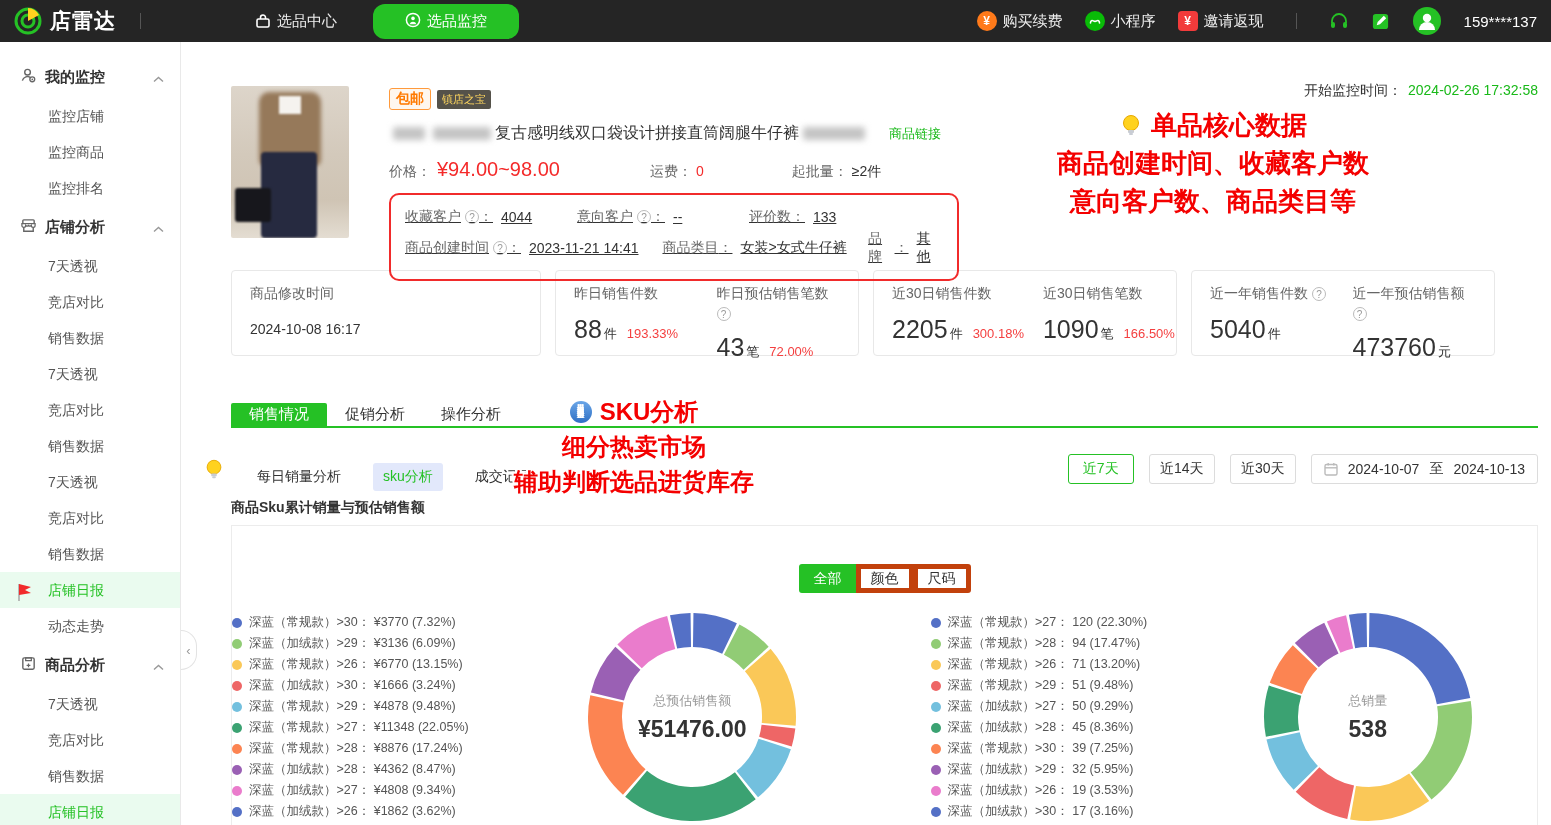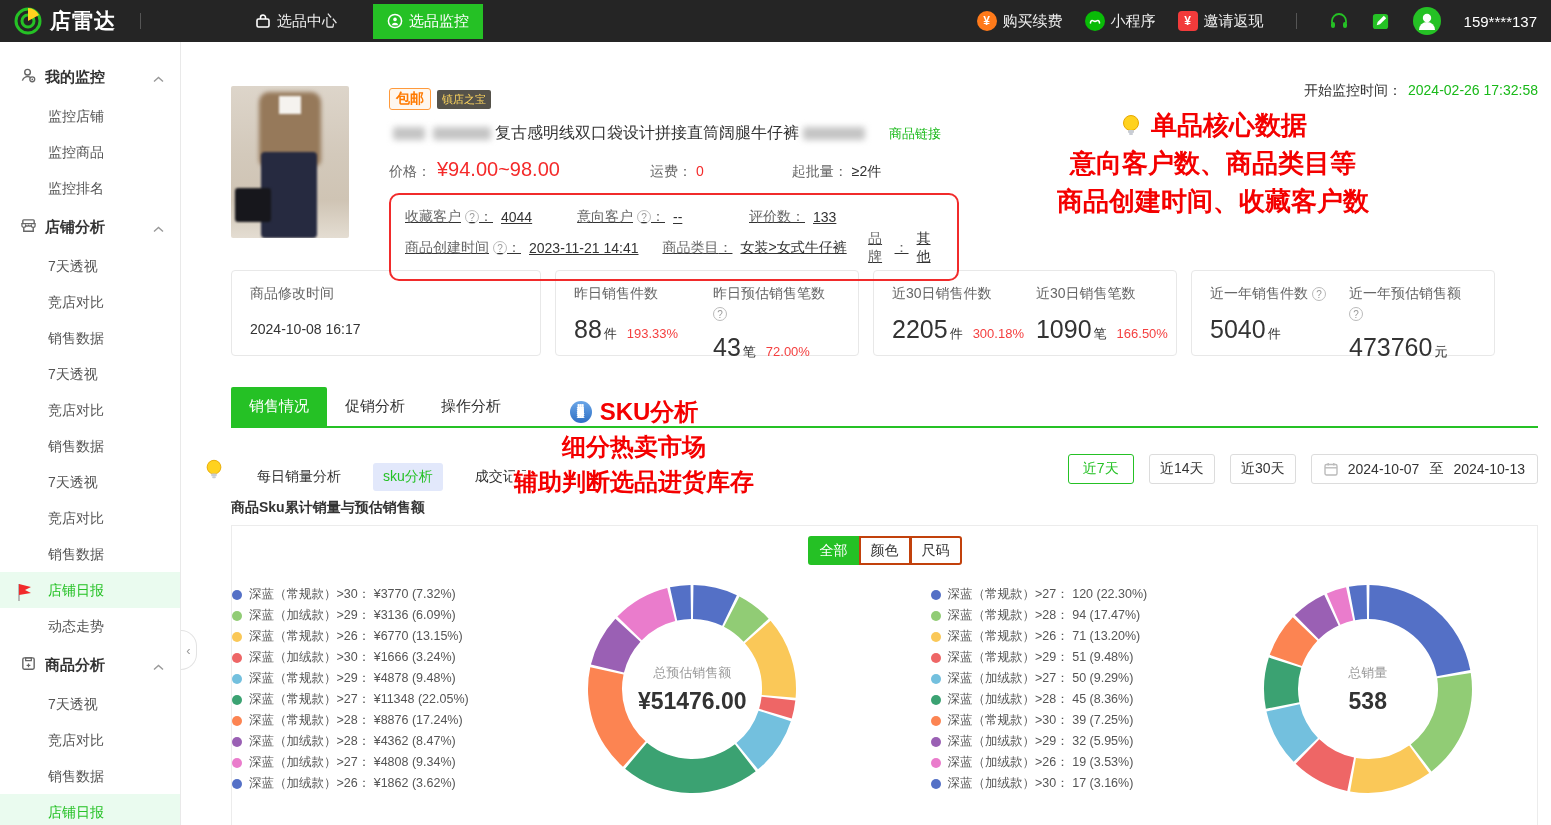--- a/index.html
+++ b/index.html
@@ -6,22 +6,22 @@
   html,body { width:1551px; height:825px; overflow:hidden; background:#fff;
     font-family:"Liberation Sans","DejaVu Sans",sans-serif; color:#333; }
 
   
   .navbar { height:42px; background:#252525; display:flex; align-items:center; padding:0 14px; color:#fff; }
   .nav-left { display:flex; align-items:center; gap:14px; }
   .logo-wrap { display:flex; align-items:center; gap:8px; }
   .logo-text { font-size:21px; font-weight:bold; letter-spacing:1px; }
   .nav-divider { width:1px; height:16px; background:#555; margin:0 10px; }
   .nav-item { display:flex; align-items:center; gap:6px; font-size:15px; color:#eee; cursor:pointer; }
-  .nav-btn { display:flex; align-items:center; gap:6px; background:#25c125; color:#fff; font-size:15px;
-    padding:8px 14px; border-radius:0; margin-left:22px; cursor:pointer; }
+  .nav-btn { display:flex; align-items:flex-start; gap:6px; background:#25c125; color:#fff; font-size:15px;
+    padding:8px 32px; border-radius:12px; margin-left:22px; cursor:pointer; }
   .nav-right { margin-left:auto; display:flex; align-items:center; gap:22px; }
   .badge-ic { width:20px; height:20px; border-radius:50%; display:inline-flex; align-items:center;
     justify-content:center; font-size:12px; font-weight:bold; color:#fff; }
   .badge-ic.orange { background:#ff7a1a; }
   .badge-ic.green { background:#09bb07; }
   .badge-ic.red { background:#f23b3b; border-radius:4px; }
   .phone { font-size:15px; color:#fff; }
 
   
   .layout { display:flex; height:783px; position:relative;border-radius:6px; }
@@ -75,53 +75,53 @@
   .stamp2 { left:288px; top:352px; width:330px; font-size:24px; line-height:35px; }
   .stamp .srow { display:flex; align-items:center; justify-content:center; gap:8px; }
   .bulb { width:24px; height:24px; flex:none; }
   .info-ic { width:22px; height:22px; flex:none; border-radius:50%; background:linear-gradient(180deg,#6aa6e8,#2f6fc4);
     color:#fff; font-size:15px; font-weight:bold; display:inline-flex; align-items:center; justify-content:center;
     font-family:"Liberation Serif",serif; }
 
   
   .cards { margin-top:12px; display:flex; gap:14px; }
   .card { height:86px; border:1px solid #e8e8e8; border-radius:4px; padding:14px 18px; background:#fff; }
-  .card.c1 { width:310px; } .card.c2,.card.c3,.card.c4 { width:304px; display:flex; gap:12px; }
+  .card.c1 { width:310px; } .card.c2,.card.c3,.card.c4 { width:304px; display:flex; gap:19px; }
   .card .c-label { color:#666; font-size:14px; display:flex; align-items:center; gap:4px; flex-wrap:wrap; }
   .card .c-date { margin-top:18px; font-size:14px; color:#333; }
   .metric { flex:1; }
   .m-val { margin-top:12px; font-size:25px; color:#333; white-space:nowrap; }
   .m-unit { font-size:13px; color:#333; margin-left:2px; }
   .m-pct { font-size:13px; color:#f43f3f; margin-left:10px; }
 
   
   .tabs { margin-top:40px; display:flex; align-items:flex-end; border-bottom:2px solid #25c125; height:32px; }
-  .tab { font-size:15px; color:#333; padding:10px 18px; cursor:pointer; }
+  .tab { font-size:15px; color:#333; padding:2px 18px; cursor:pointer; }
   .tab.active { background:#25c125; color:#fff; border-radius:2px 2px 0 0; }
 
   
   .subrow { margin-top:18px; display:flex; align-items:center; }
   .subrow .bulb { margin-left:-28px; width:22px; height:28px; }
   .subtab { font-size:14px; color:#333; margin-left:22px; cursor:pointer; padding:5px 10px; border-radius:3px; }
   .subtab.active { background:#e2e8fb; color:#25c125; }
   .filters { margin-left:auto; display:flex; align-items:center; gap:15px; }
   .range-btn { width:66px; height:30px; border:1px solid #dcdcdc; border-radius:3px; background:#fff;
     font-size:14px; color:#333; display:flex; align-items:center; justify-content:center; cursor:pointer; }
   .range-btn.active { border-color:#25c125; color:#25c125; }
   .date-box { height:30px; border:1px solid #dcdcdc; border-radius:3px; display:flex; align-items:center;
     gap:10px; padding:0 12px; font-size:14px; color:#333; cursor:pointer; }
 
   .chart-title { margin-top:8px; font-size:14px; font-weight:bold; color:#333; }
 
   
   .panel { margin-top:8px; border:1px solid #ececec; border-bottom:none; height:313px; padding-top:10px; }
   .toggle-row { display:flex; justify-content:center; }
   .toggle { display:flex; }
-  .tg { min-width:46px; height:29px; border:2px solid #c2410c; background:#fff; font-size:14px; color:#333;
-    display:flex; align-items:center; justify-content:center; padding:0 10px; margin-left:-1px; cursor:pointer; }
+  .tg { min-width:46px; height:29px; border:5px solid #c2410c; background:#fff; font-size:14px; color:#333;
+    display:flex; align-items:center; justify-content:center; padding:0 10px; margin-left:-1px; cursor:pointer;margin-top:28px; }
   .tg:first-child { border-radius:3px 0 0 3px; margin-left:0; }
   .tg:last-child { border-radius:0 3px 3px 0; }
   .tg.active { background:#25c125; border-color:#25c125; color:#fff; }
   .charts { display:flex; margin-top:16px; }
   .chart-half { flex:1; display:flex; align-items:center; }
   .legend { width:268px; margin-left:0; }
   .chart-half.right .legend { margin-left:46px; }
   .lg-item { display:flex; align-items:center; gap:7px; font-size:12.5px; color:#555; line-height:21px; white-space:nowrap; }
   .lg-dot { width:10px; height:10px; border-radius:50%; flex:none; }
   .donut-wrap { flex:1; display:flex; justify-content:center; }
@@ -330,22 +330,22 @@
 
     <div class="stamp stamp1">
       <div class="srow">
         <svg class="bulb" viewBox="0 0 24 24">
           <circle cx="12" cy="10" r="7.5" fill="#ffd21f" stroke="#e7a800" stroke-width="1"></circle>
           <rect x="9" y="17" width="6" height="3" rx="1" fill="#c9cdd4"></rect>
             <rect x="10" y="20" width="4" height="2" rx="1" fill="#c9cdd4"></rect>
         </svg>
         <span>单品核心数据</span>
       </div>
+      <div>商品创建时间、收藏客户数</div>
       <div>意向客户数、商品类目等</div>
-      <div>商品创建时间、收藏客户数</div>
     </div>
 
     <section class="cards" id="cards">
         <div class="card c1">
           <div class="c-label">商品修改时间</div>
           <div class="c-date">2024-10-08 16:17</div>
         </div>
         <div class="card c2">
           <div class="metric">
             <div class="c-label">昨日销售件数</div>

